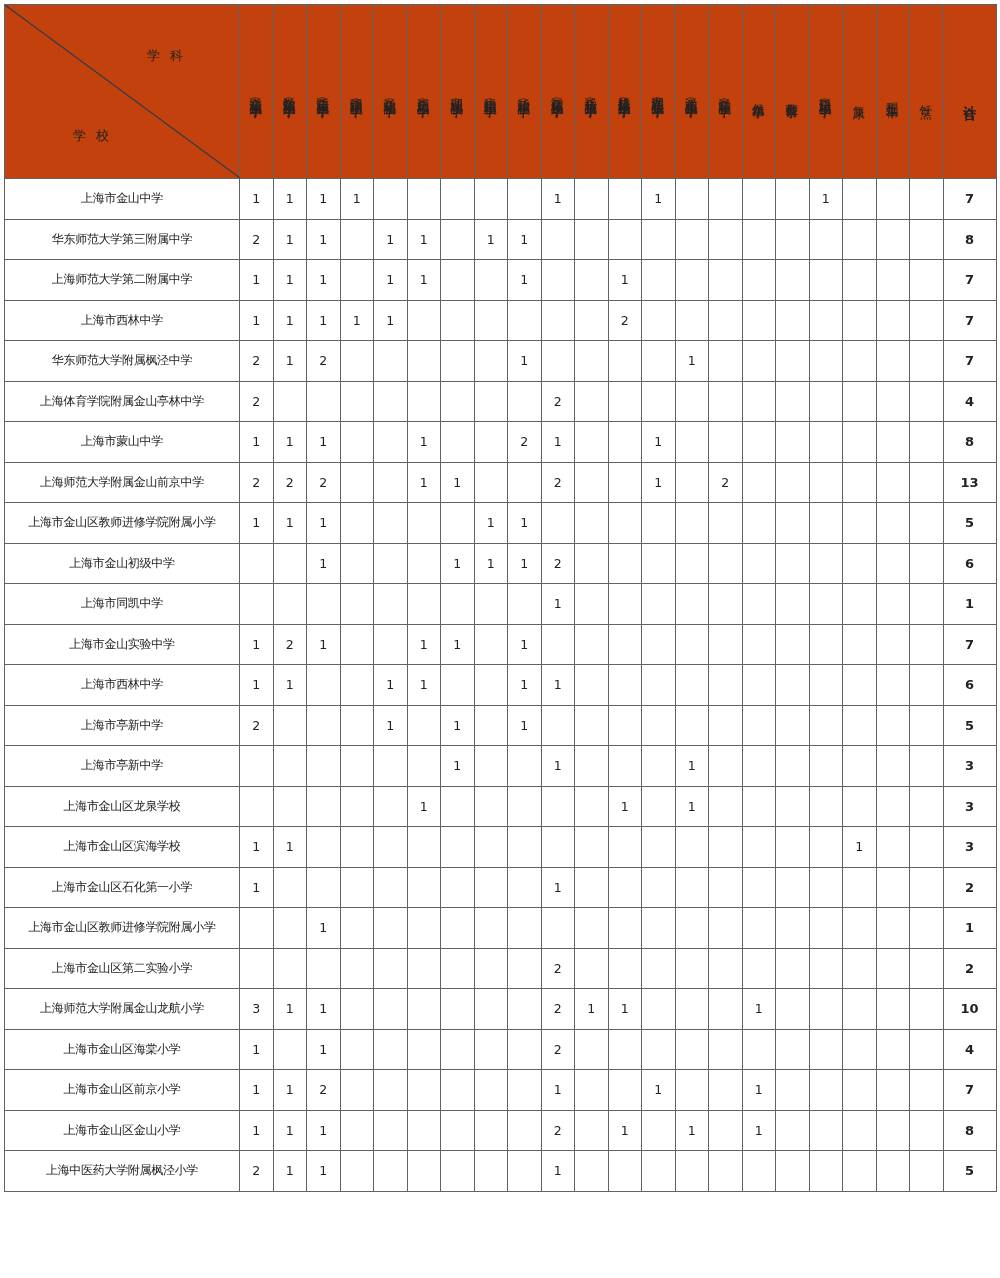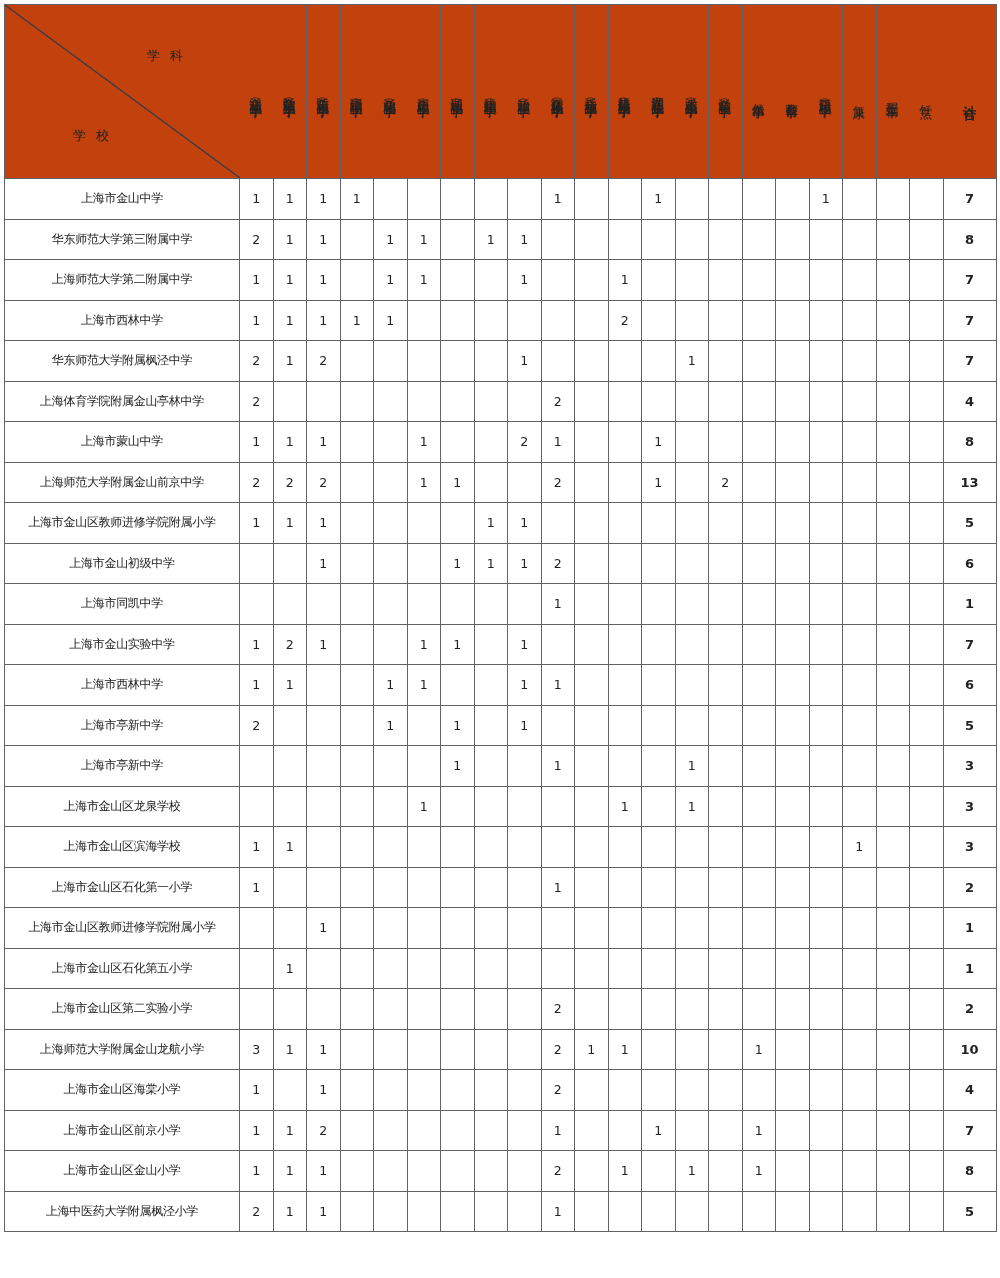--- a/index.html
+++ b/index.html
@@ -552,45 +552,20 @@
         <td></td>
         <td></td>
         <td></td>
         <td></td>
         <td></td>
         <td></td>
         <td></td>
         <td class="total">1</td>
       </tr>
       <tr>
-        <td class="school">上海市金山区石化第五小学</td>
-        <td></td>
-        <td>1</td>
-        <td></td>
-        <td></td>
-        <td></td>
-        <td></td>
-        <td></td>
-        <td></td>
-        <td></td>
-        <td></td>
-        <td></td>
-        <td></td>
-        <td></td>
-        <td></td>
-        <td></td>
-        <td></td>
-        <td></td>
-        <td></td>
-        <td></td>
-        <td></td>
-        <td></td>
-        <td class="total">1</td>
-      </tr>
-      <tr>
         <td class="school">上海市金山区第二实验小学</td>
         <td></td>
         <td></td>
         <td></td>
         <td></td>
         <td></td>
         <td></td>
         <td></td>
         <td></td>
         <td></td>

